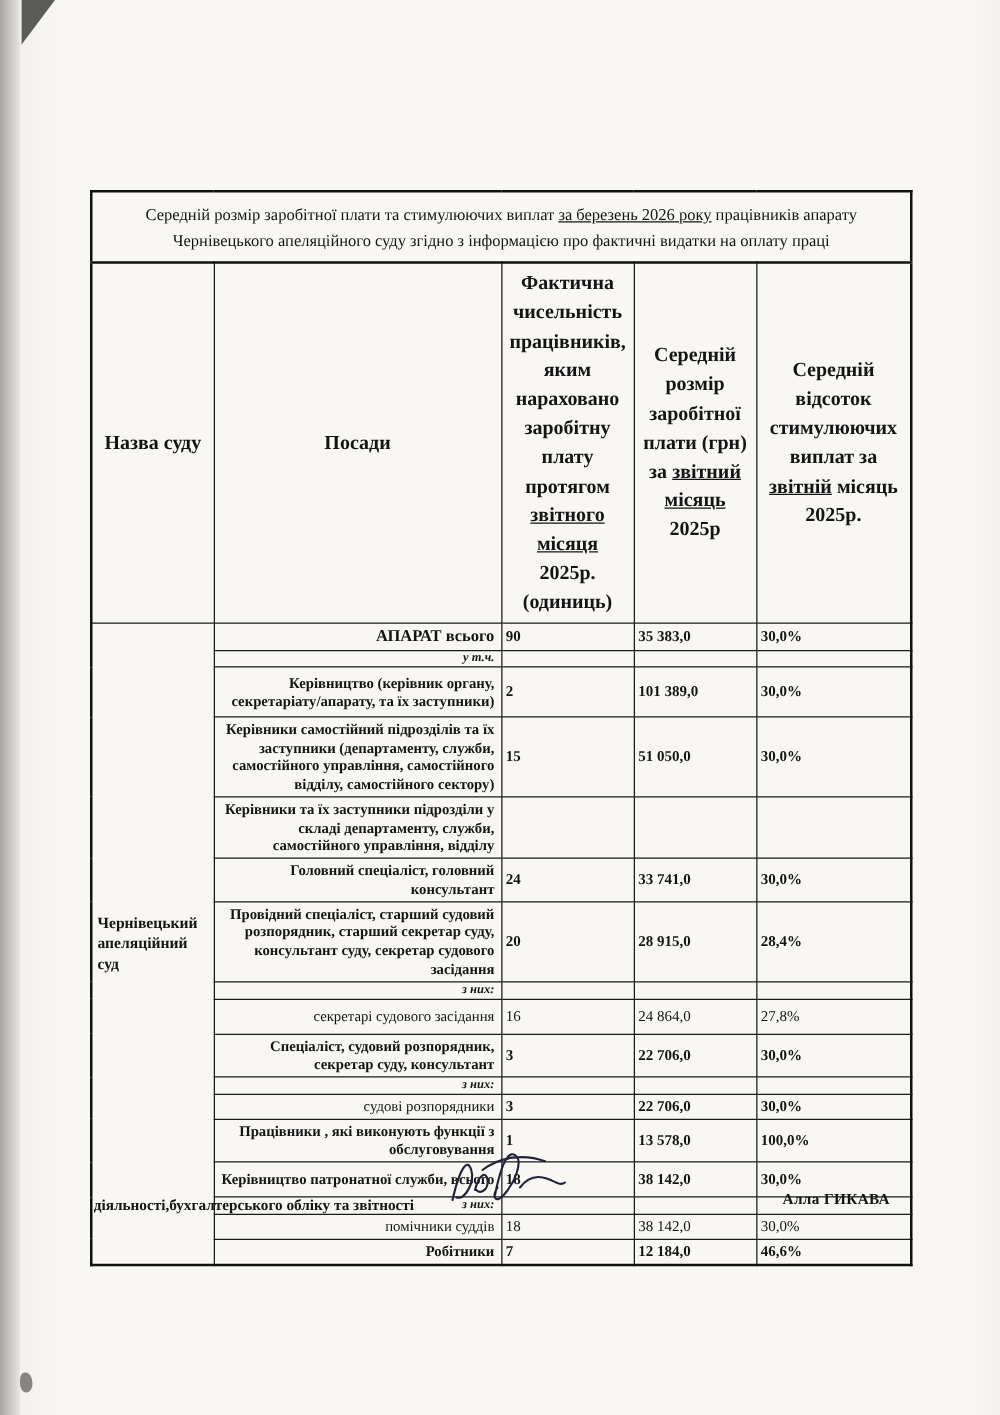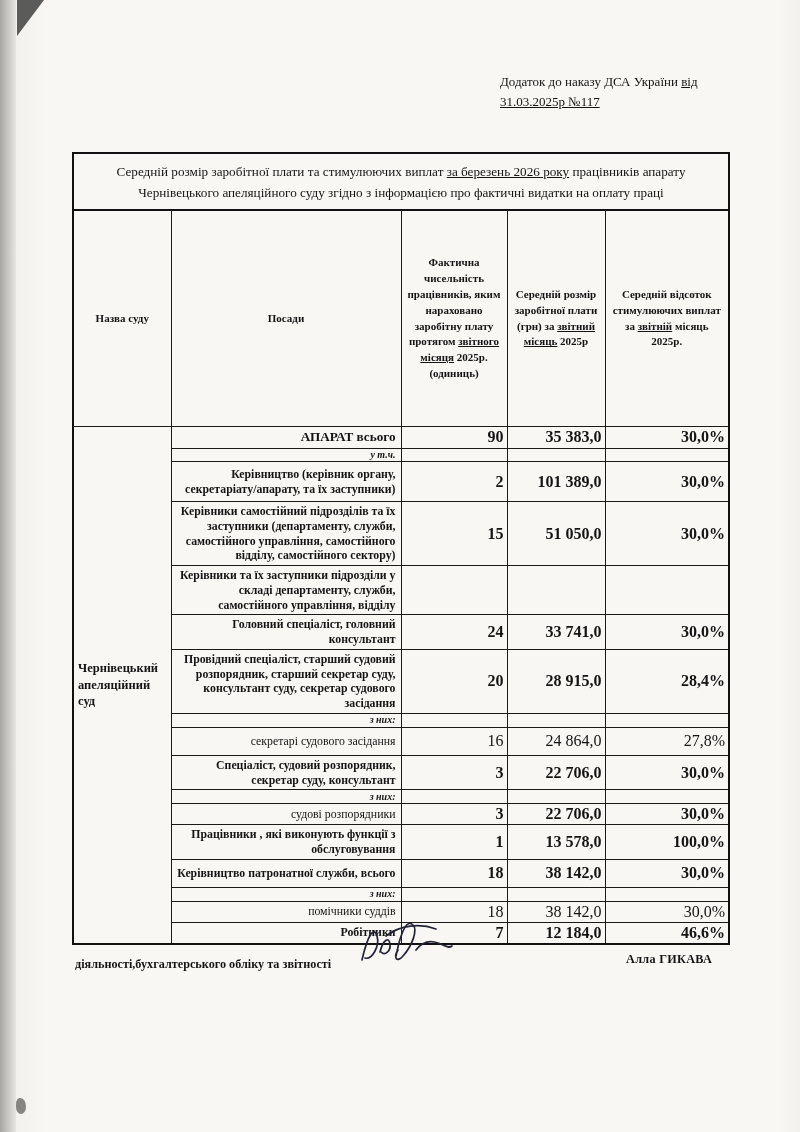--- a/index.html
+++ b/index.html
@@ -44,33 +44,33 @@
   }
   .doc-table { border:2px solid #111; }
   .title-cell {
     text-align:center; font-size:13.2px; line-height:1.6;
     padding:7px 18px 6px 18px;
     border-bottom:2px solid #111 !important;
     font-weight:normal;
   }
   .b { font-weight:normal; }
   .hdr th {
-    font-size:11px; font-weight:bold; text-align:center;
+    font-size:16px; font-weight:bold; text-align:center;
     padding:4px 6px; height:216px; line-height:1.45;
     background:transparent;
   }
   .court {
     vertical-align:top; text-align:left;
     font-weight:bold; font-size:12.5px;
     padding:4px 4px; line-height:1.3;
   }
   .pos {
     text-align:right; padding:2px 5px; font-size:11.8px; line-height:1.25;
   }
-  .num { text-align:right; font-size:16px; padding:1px 3px; }
+  .num { text-align:left; font-size:12px; padding:1px 3px; }
   .rb .pos, .rb .num { font-weight:bold; }
   .rp .pos, .rp .num { font-weight:normal; }
   .rpp .pos { font-weight:normal; }
   .rpp .num { font-weight:bold; }
   .rn .pos { font-style:italic; font-size:10px; font-weight:bold; padding:0 5px; }
   .r-app .pos { font-size:13.2px; }
   .footer-left {
     position:absolute; left:75px; top:936px; width:300px;
     font-weight:bold; font-size:12.2px; line-height:1.55;
   }
@@ -83,24 +83,20 @@
   }
 </style>
 </head>
 <body>
 
 <div class="scan-page">
   <div class="edge-left"></div>
   <div class="corner-mark-top"></div>
   <div class="corner-mark-bottom"></div>
 
-  <div class="annotation">
-    <span>Додаток до наказу ДСА України </span><span class="u">від </span><br>
-    <span class="u">31.03.2025р №117</span>
-  </div>
 
   <table class="doc-table">
     <colgroup>
       <col style="width:98px">
         <col style="width:230px">
         <col style="width:106px">
         <col style="width:98px">
         <col style="width:124px">
     </colgroup>
     <tbody>

